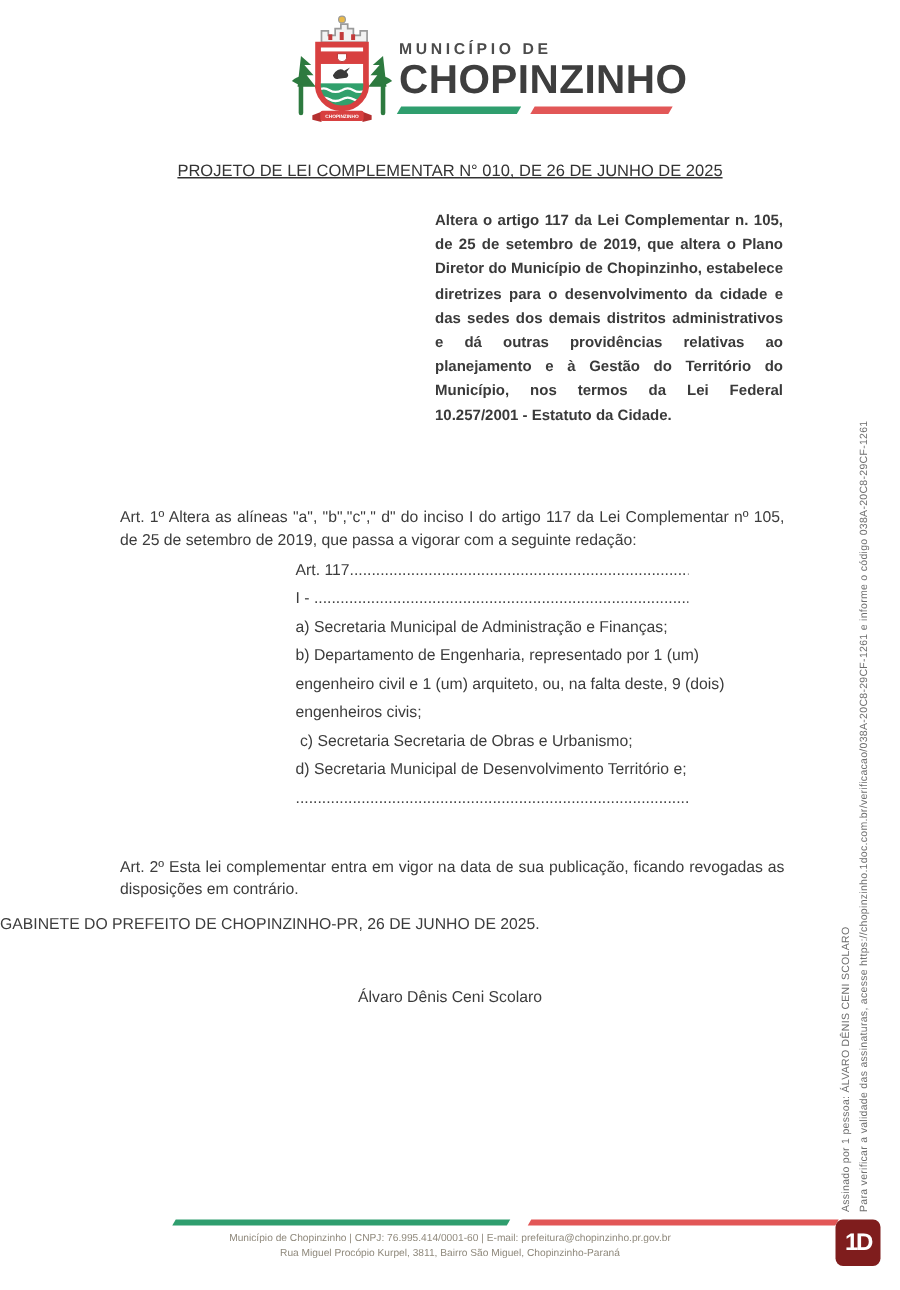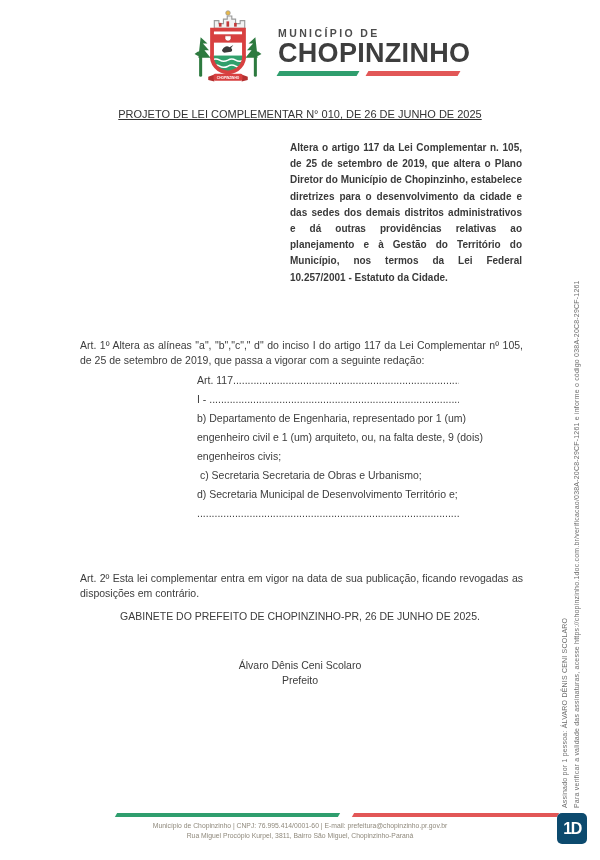--- a/index.html
+++ b/index.html
@@ -3,21 +3,21 @@
 <meta charset="utf-8">
 <style>
   html,body{margin:0;padding:0;}
   body{
     width:600px;height:860px;position:relative;background:#ffffff;
     font-family:"Liberation Sans", sans-serif;color:#3c3c3c;overflow:hidden;
   }
   .abs{position:absolute;}
 
   
-  .header{left:190px;top:8px;display:flex;align-items:center;gap:12px;}
+  .header{left:190px;top:8px;display:flex;align-items:center;gap:0;}
   .wordmark{display:flex;flex-direction:column;}
   .org-small{font-size:10.5px;font-weight:bold;letter-spacing:2.4px;color:#4c4c4c;}
   .org-large{font-size:27px;font-weight:bold;letter-spacing:0.3px;color:#3e3e3e;line-height:29px;}
   .stripe-row{display:flex;gap:9px;margin-top:3px;}
   .stripe{height:5px;transform:skewX(-30deg);}
   .stripe.green{width:80px;}
   .stripe.red{width:92px;}
 
   
   .title{left:0;top:108px;width:600px;text-align:center;font-size:11px;font-weight:normal;
@@ -35,21 +35,21 @@
 
   
   .quote{left:197px;top:371px;width:324px;font-size:10.5px;line-height:19px;color:#3c3c3c;}
   .q-line{white-space:pre-wrap;}
   .q-leader{display:flex;width:262px;}
   .q-leader .q-label{white-space:pre;}
   .q-leader .dots{flex:1;overflow:hidden;white-space:nowrap;}
   .q-dotsonly{width:262px;overflow:hidden;white-space:nowrap;}
 
   
-  .gabinete{left:0;top:610px;width:600px;text-align:center;font-size:10.5px;color:#3c3c3c;}
+  .gabinete{left:0;top:610px;width:600px;text-align:left;font-size:10.5px;color:#3c3c3c;}
   .signature{left:0;top:658px;width:600px;text-align:center;font-size:10.5px;line-height:15px;}
   .sig-name{font-weight:normal;}
 
   
   .footer{left:0;top:813px;width:600px;}
   .f-stripes{position:relative;height:5px;}
   .f-stripe{position:absolute;height:4px;transform:skewX(-30deg);}
   .f-green{left:116px;width:223px;}
   .f-red{left:353px;width:205px;}
   .f-text{margin-top:3px;text-align:center;font-size:6.8px;line-height:9.5px;color:#8f897c;}
@@ -125,46 +125,46 @@
 
 <div class="abs quote">
   <div class="q-leader">
     <span class="q-label">Art. 117</span>
     <span class="dots">................................................................................................................................................................</span>
   </div>
   <div class="q-leader">
     <span class="q-label">I - </span>
     <span class="dots">................................................................................................................................................................</span>
   </div>
+  <div class="q-line">a) Secretaria Municipal de Administração e Finanças;</div>
   <div class="q-line">b) Departamento de Engenharia, representado por 1 (um) engenheiro civil e 1 (um) arquiteto, ou, na falta deste, 9 (dois) engenheiros civis;</div>
   <div class="q-line"> c) Secretaria Secretaria de Obras e Urbanismo;</div>
   <div class="q-line">d) Secretaria Municipal de Desenvolvimento Território e;</div>
   <div class="q-dotsonly">................................................................................................................................................................</div>
 </div>
 
 <p class="abs body-par art2"><b>Art. 2º</b><span> Esta lei complementar entra em vigor na data de sua publicação, ficando revogadas as disposições em contrário.</span></p>
 
 <div class="abs gabinete">GABINETE DO PREFEITO DE CHOPINZINHO-PR, 26 DE JUNHO DE 2025.</div>
 
 <div class="abs signature">
   <div class="sig-name">Álvaro Dênis Ceni Scolaro</div>
-  <div class="sig-role">Prefeito</div>
 </div>
 
 <div class="abs footer">
   <div class="f-stripes">
     <div class="f-stripe f-green" style="background:#2f9e6e"></div>
     <div class="f-stripe f-red" style="background:#e25757"></div>
   </div>
   <div class="f-text">
     <div>Município de Chopinzinho | CNPJ: 76.995.414/0001-60 | E-mail: prefeitura@chopinzinho.pr.gov.br</div>
     <div>Rua Miguel Procópio Kurpel, 3811, Bairro São Miguel, Chopinzinho-Paraná</div>
   </div>
 </div>
 
 <div class="abs sidebar">
   <div>Assinado por 1 pessoa: ÁLVARO DÊNIS CENI SCOLARO</div>
   <div>Para verificar a validade das assinaturas, acesse https://chopinzinho.1doc.com.br/verificacao/038A-20C8-29CF-1261 e informe o código 038A-20C8-29CF-1261</div>
 </div>
 
-<div class="abs doc-logo" style="background:#0c4a6e">
+<div class="abs doc-logo" style="background:#7f1d1d">
   <span>1D</span>
 </div>
 
 </body></html>

